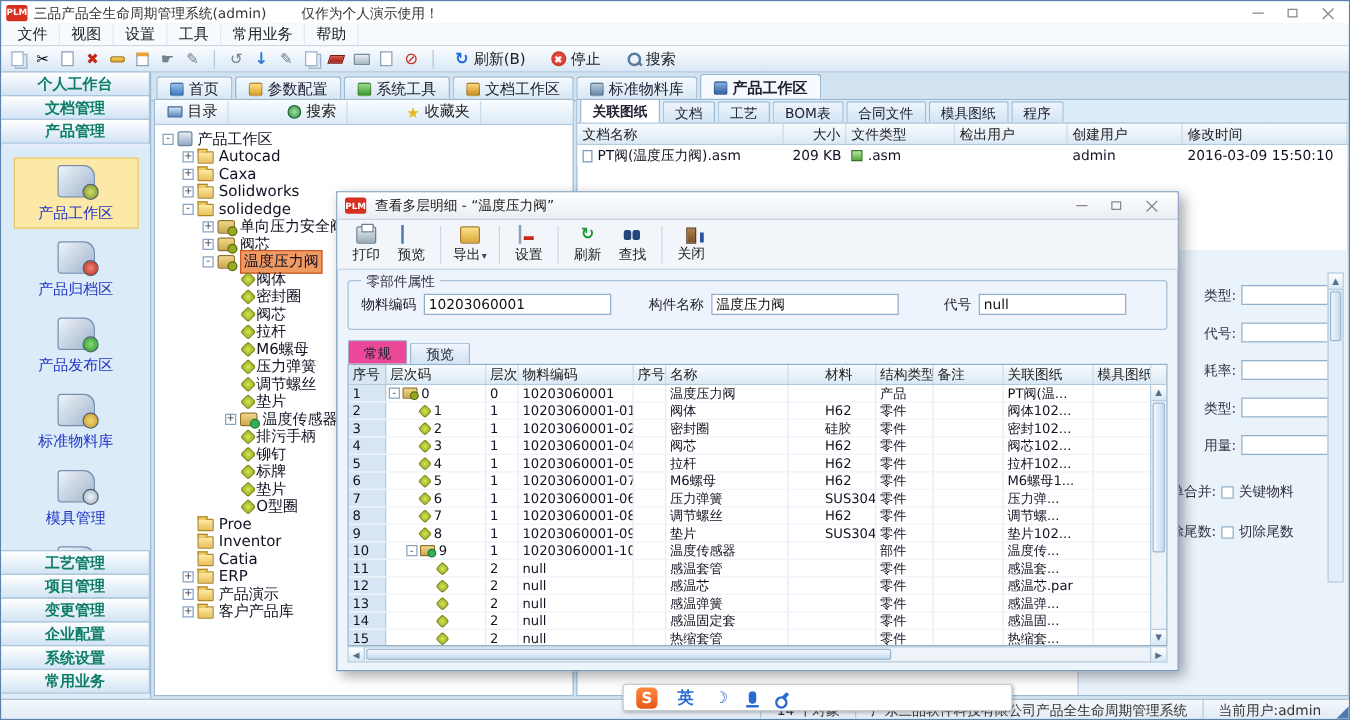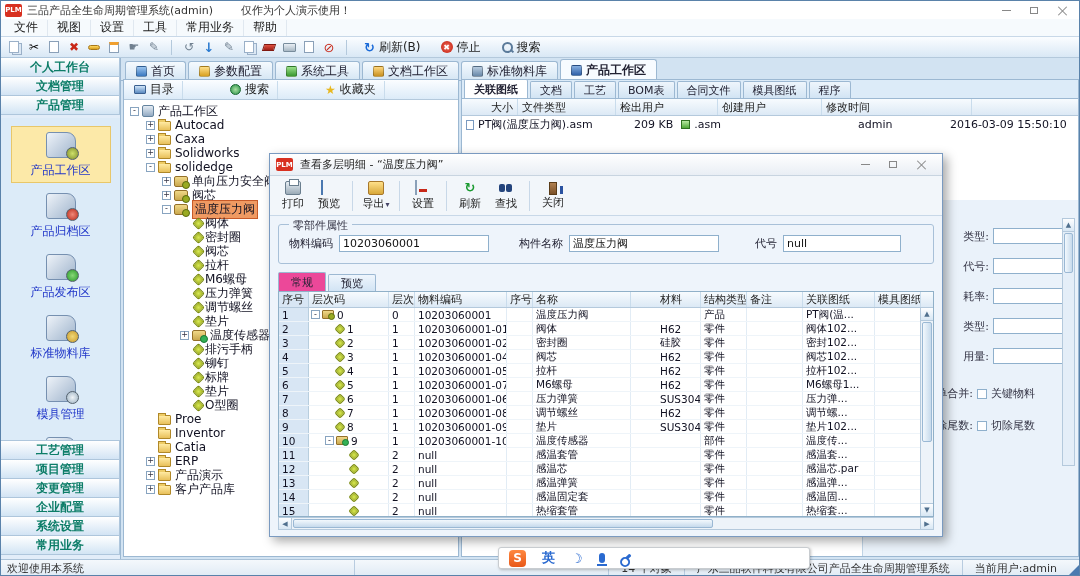--- a/index.html
+++ b/index.html
@@ -551,20 +551,21 @@
       <div class="doc-tabs">
         <span class="dtab active">关联图纸</span>
           <span class="dtab">文档</span>
           <span class="dtab">工艺</span>
           <span class="dtab">BOM表</span>
           <span class="dtab">合同文件</span>
           <span class="dtab">模具图纸</span>
           <span class="dtab">程序</span>
       </div>
       <div class="doc-table-header">
+        <div class="cw-name">文档名称</div>
         <div class="cw-size">大小</div>
         <div class="cw-type">文件类型</div>
         <div class="cw-co">检出用户</div>
         <div class="cw-cr">创建用户</div>
         <div class="cw-mod">修改时间</div>
       </div>
       <div class="doc-row">
         <div class="cw-name">
             <i class="pagico"></i>
             <span>PT阀(温度压力阀).asm</span>
@@ -1000,21 +1001,20 @@
     </div>
 
     <div class="dlg-hscroll">
       <span class="harrow">◀</span>
       <span class="hthumb"></span>
       <span class="harrow right">▶</span>
     </div>
   </div>
 
   <div class="statusbar">
-    <div class="st-welcome">欢迎使用本系统</div>
     <div class="st-fill"></div>
     <div class="st-box">14 个对象</div>
     <div class="st-box">广东三品软件科技有限公司产品全生命周期管理系统</div>
     <div class="st-box">当前用户:admin</div>
     <div class="grip"></div>
   </div>
 
   <div class="ime">
     <span class="sogou">S</span>
     <span class="ime-lang">英</span>

